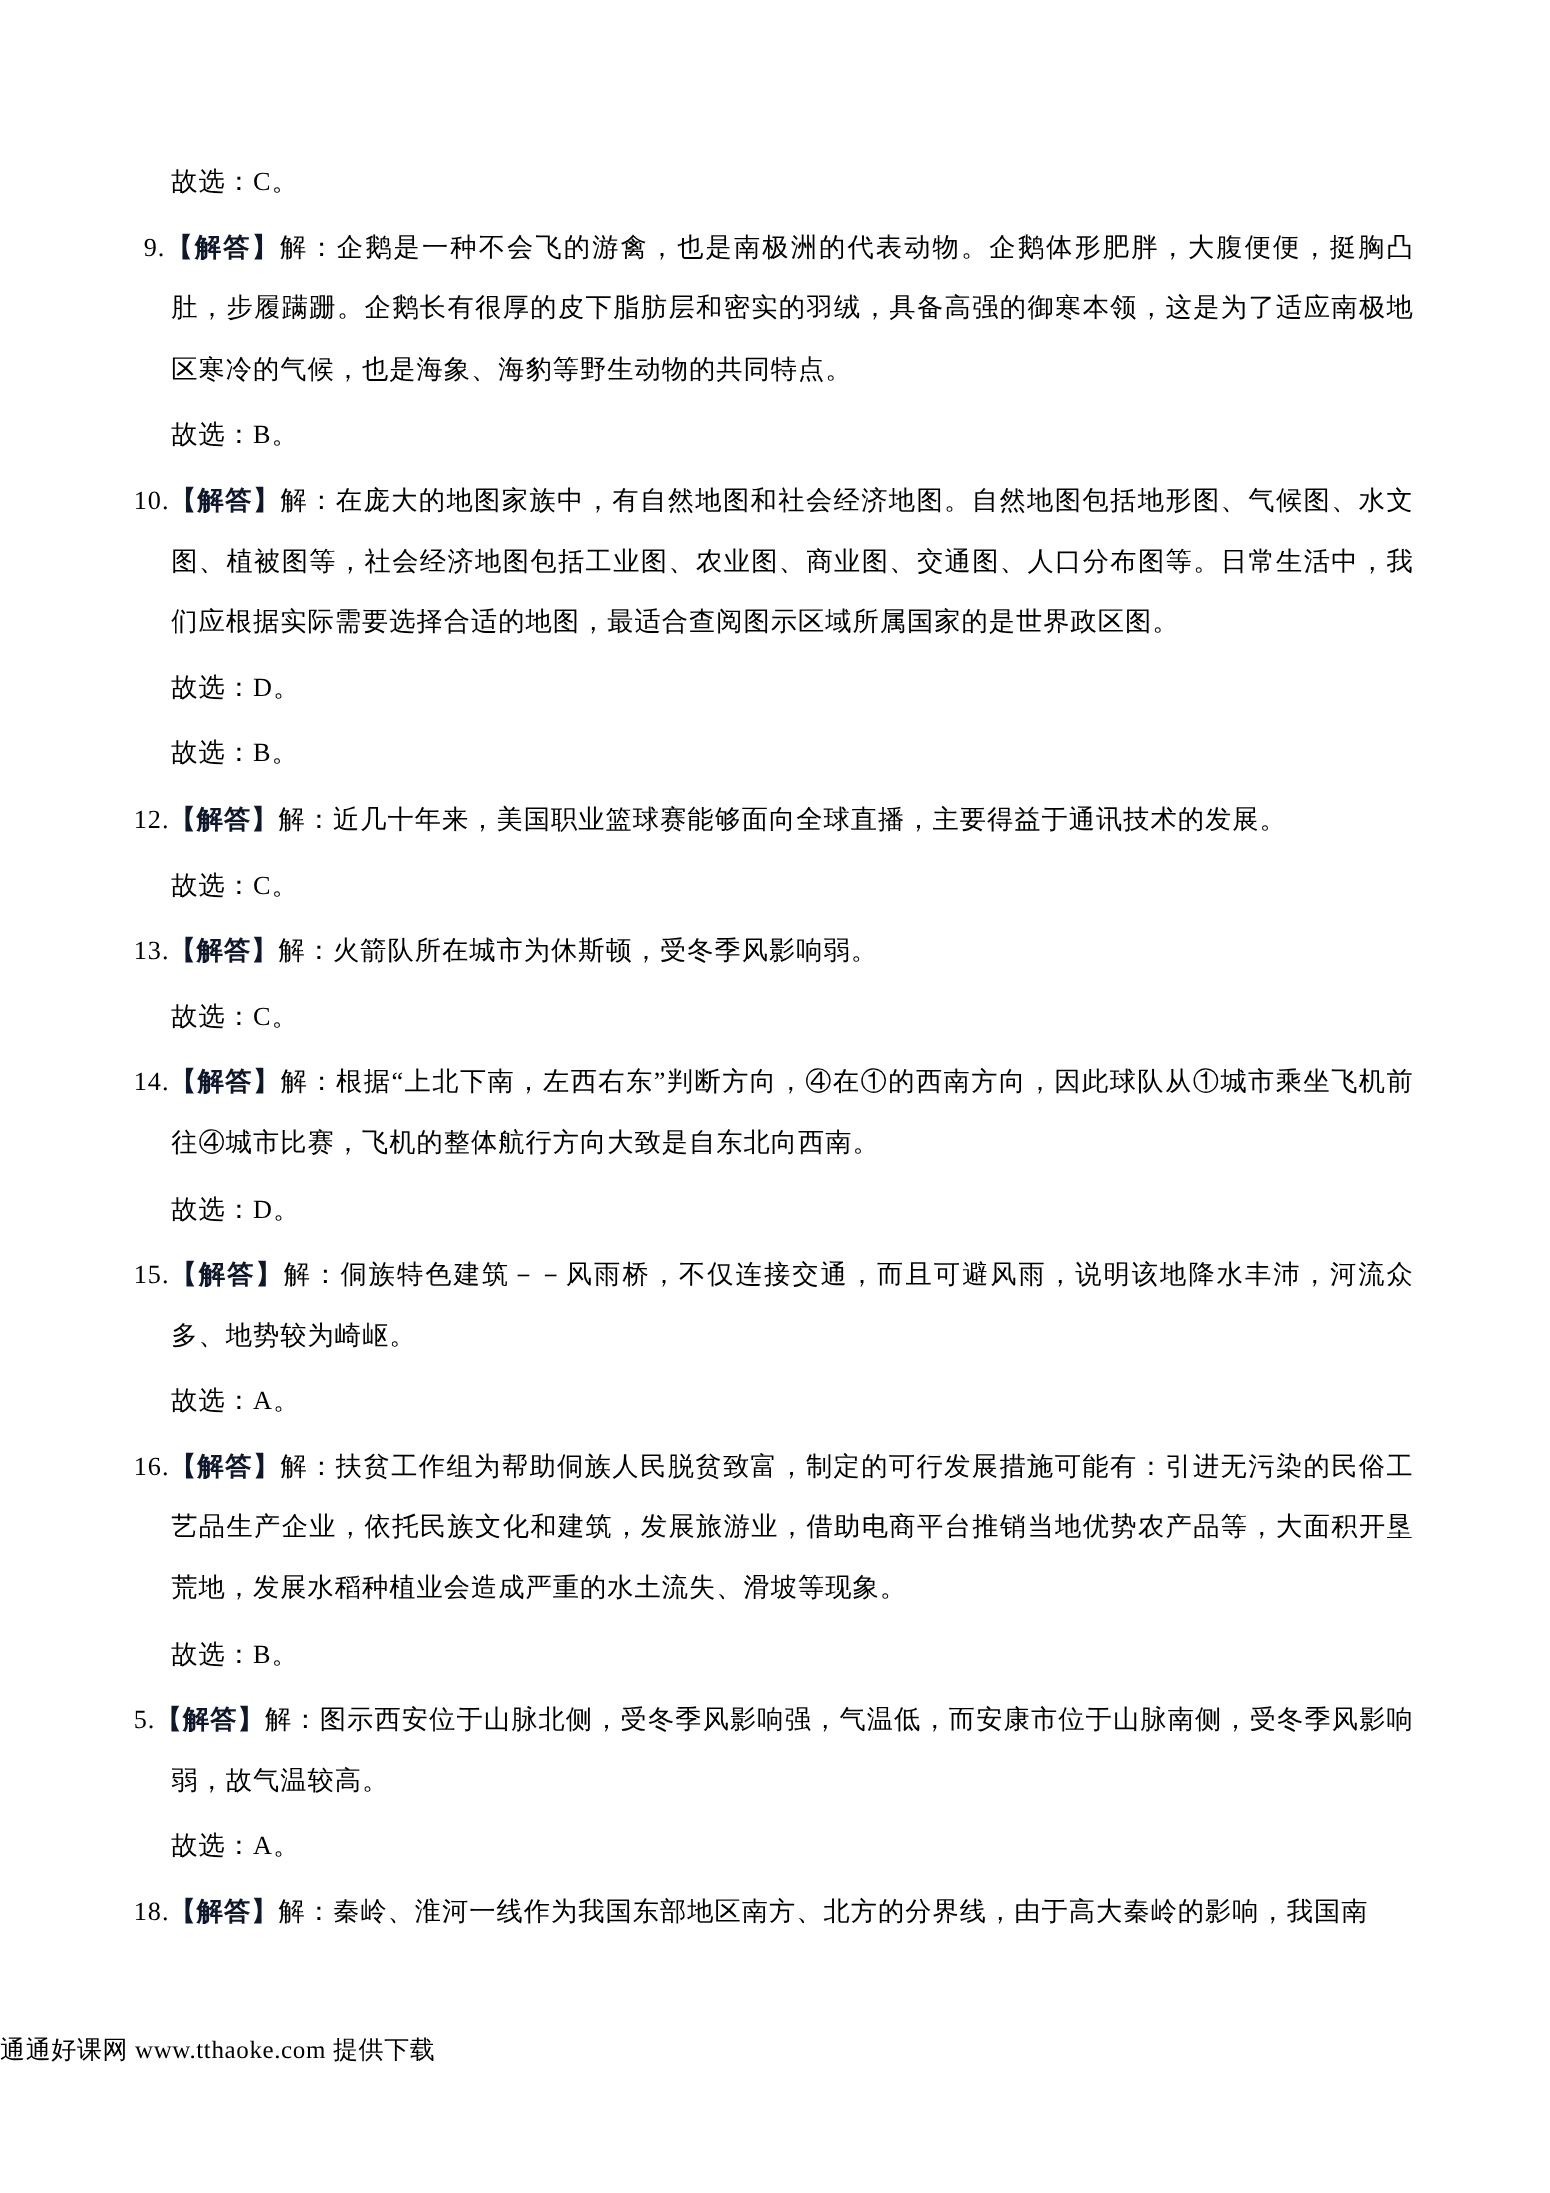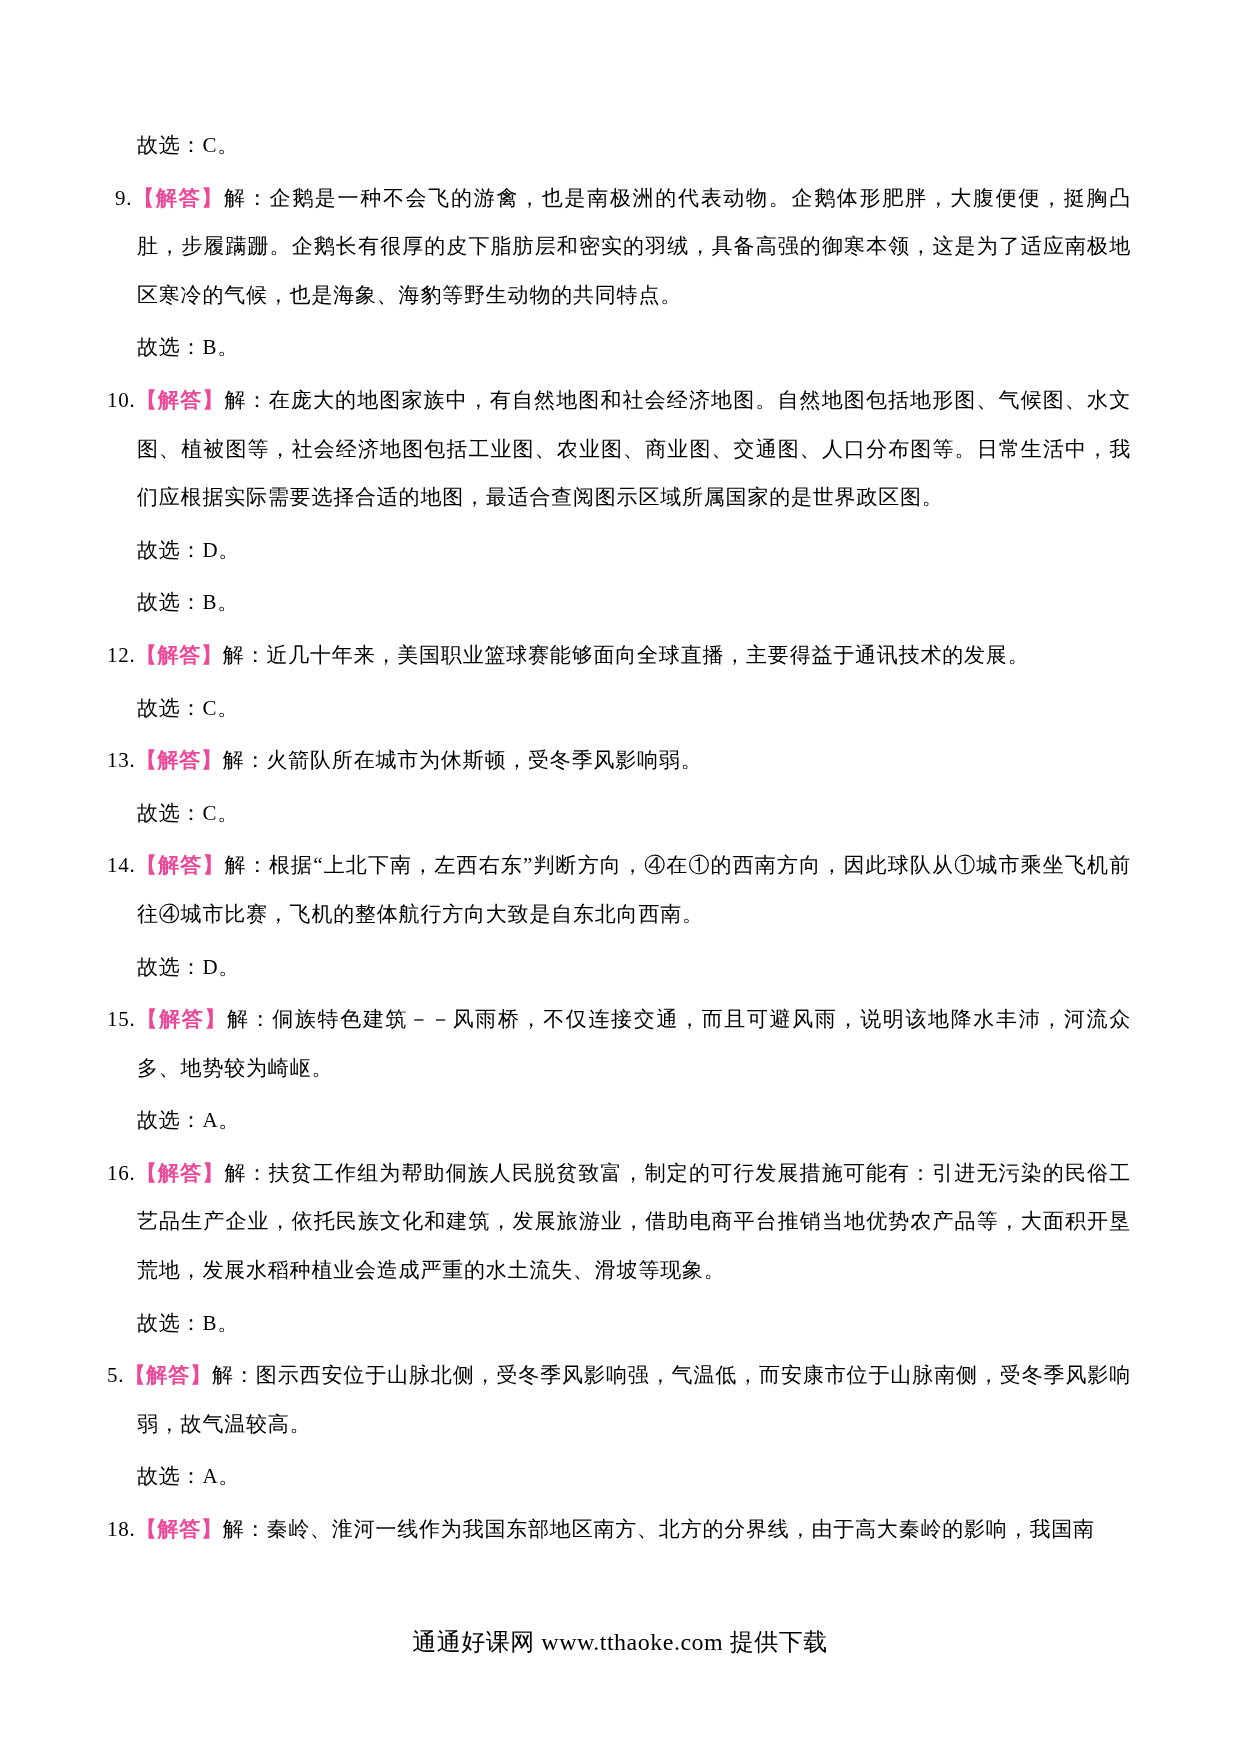--- a/index.html
+++ b/index.html
@@ -29,30 +29,29 @@
     word-break: break-all;
   }
   .choice {
     text-indent: 0;
     text-align: left;
   }
   .indent-single {
     text-indent: -22px;
   }
   .tag {
-    color: #ec4899;
+    color: #0f172a;
     font-weight: bold;
   }
   .footer {
     position: absolute;
     top: 1626px;
     left: 0;
     width: 100%;
-    text-align: center;
-    font-size: 24px;
+    font-size: 20px;
     letter-spacing: 0.5px;
     margin: 0;
   }
 </style>
 </head>
 <body>
 
 <div class="content">
 
   <p class="para choice">故选：C。</p>

